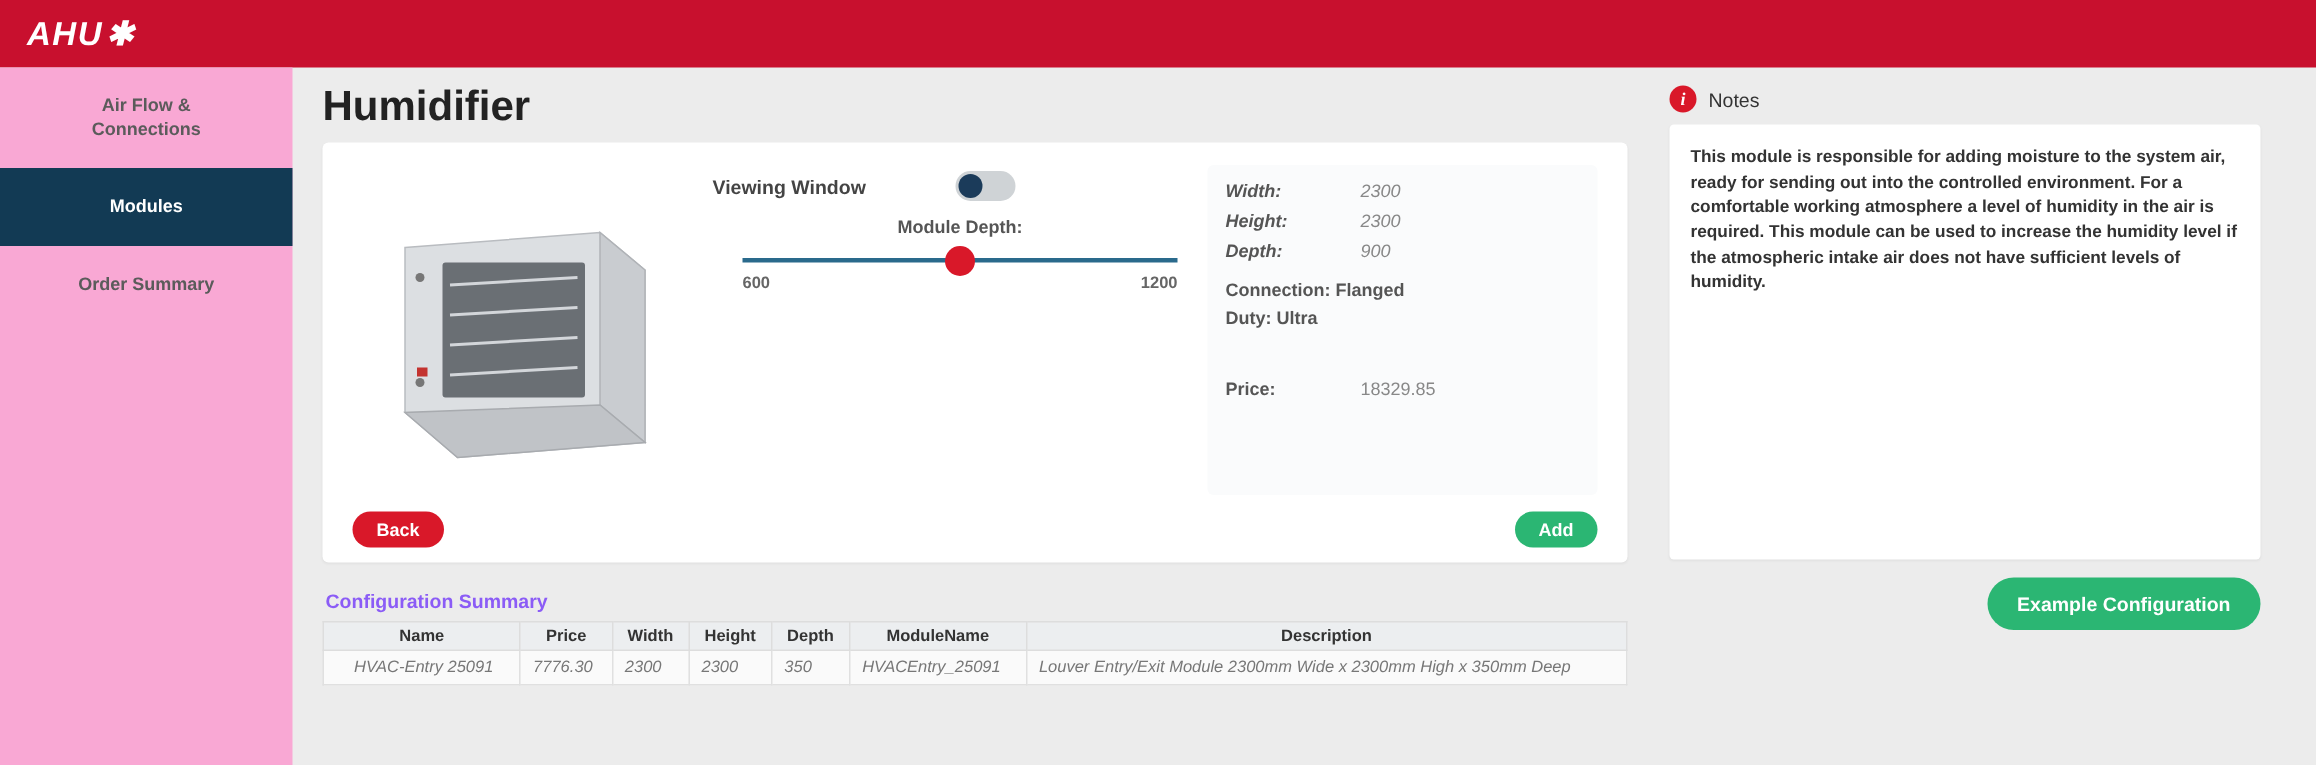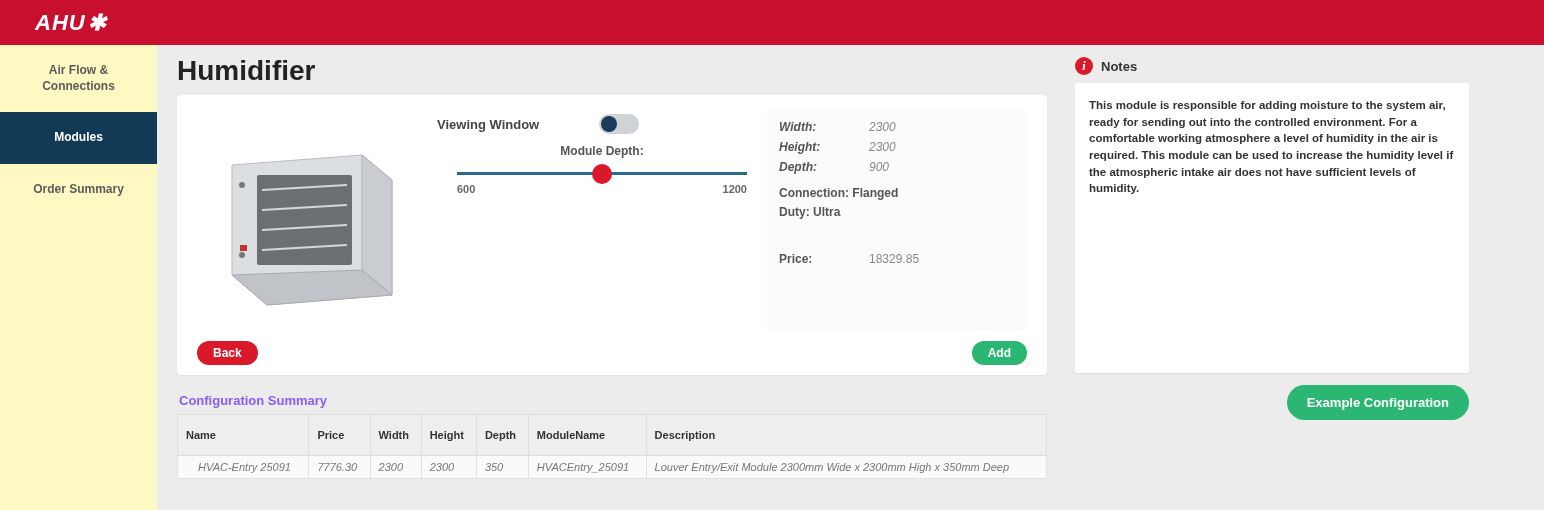--- a/index.html
+++ b/index.html
@@ -1,21 +1,21 @@
 <!DOCTYPE html>
 <html><head>
 <meta charset="utf-8">
 <style>
 * { box-sizing: border-box; margin: 0; padding: 0; }
 body { font-family: Arial, Helvetica, sans-serif; background: #ececec; color: #333; width: 1544px; height: 510px; overflow: hidden; }
-.header-bar { background: #c8102e; height: 45px; display: flex; align-items: center; padding-left: 35px; }
+.header-bar { background: #c8102e; height: 45px; display: flex; align-items: center; padding-left: 18px; }
 .logo { color: #fff; font-weight: 900; font-style: italic; font-size: 22px; letter-spacing: 1px; display: flex; align-items: center; }
 .logo-star { margin-left: 2px; }
 .layout { display: flex; height: calc(100% - 45px); }
-.sidebar { width: 157px; background: #fef9c3; display: flex; flex-direction: column; }
+.sidebar { width: 195px; background: #f9a8d4; display: flex; flex-direction: column; }
 .sidebar-item { padding: 18px 10px; text-align: center; font-size: 12px; font-weight: 700; color: #5b5b5b; cursor: pointer; line-height: 1.3; }
 .sidebar-item.active { background: #123a54; color: #fff; }
 .main { flex: 1; padding: 10px 20px; max-width: 900px; }
 .page-title { font-size: 28px; font-weight: 700; color: #222; margin-bottom: 8px; }
 .card { background: #fff; border-radius: 4px; padding: 15px 20px 12px 20px; position: relative; width: 870px; height: 280px; box-shadow: 0 1px 2px rgba(0,0,0,0.05);}
 .card-content { display: flex; height: 220px;}
 .img-col { width: 240px; display:flex; align-items:center; justify-content:center;}
 .hvac-svg { width: 210px; height: 190px; }
 .controls-col { flex: 1; padding-top: 4px;}
 .vw-row { display: flex; align-items: center; gap: 60px; margin-bottom: 10px;}
@@ -32,27 +32,27 @@
 .spec-k { width:90px; color:#555; font-weight:700;}
 .spec-v { color:#888;}
 .spec-static { color:#555; font-weight:700; margin-top:10px; line-height:1.6;}
 .price-row { display:flex; margin-top:30px;}
 .btn-row { position:absolute; bottom:10px; left:20px; right:20px; display:flex; justify-content:space-between;}
 .pill-btn { border:none; border-radius:14px; padding:5px 16px; font-size:12px; font-weight:700; color:#fff; cursor:pointer;}
 .btn-back { background:#d91829; }
 .btn-add { background:#2bb673;border-radius:12px; }
 .summary-title { font-size:13px; font-weight:700; margin:18px 0 6px 2px; color:#8b5cf6;}
 .tbl { width:870px; border-collapse:collapse; font-size:11px; }
-.tbl th { text-align:left; background:#eceef0; padding:14px 8px; font-weight:700; color:#333; border:1px solid #ddd;}
+.tbl th { text-align:center; background:#eceef0; padding:3px 8px; font-weight:700; color:#333; border:1px solid #ddd;}
 .tbl td { padding:5px 8px; border:1px solid #e0e0e0; color:#777; background:#fafafa; font-style:italic;}
 .tbl td.name-cell { padding-left:20px;}
 .right-col { width: 430px; padding: 12px 18px;}
 .notes-head { display:flex; align-items:center; gap:8px; margin-bottom:8px;}
 .info-icon { width:18px; height:18px; border-radius:50%; background:#d91829; color:#fff; display:flex; align-items:center; justify-content:center; font-style:italic; font-weight:700; font-size:12px; font-family:serif;}
-.notes-title { font-size:13px; font-weight:700; color:#333;}
+.notes-title { font-size:13px; font-weight:400; color:#333;}
 .notes-box { background:#fff; border-radius:3px; padding:14px; font-size:11.5px; line-height:1.45; color:#333; font-weight:700; height:290px; box-shadow:0 1px 2px rgba(0,0,0,0.05);}
 .example-btn { float:right; margin-top:12px; background:#2bb673; border:none; border-radius:18px; padding:10px 20px; color:#fff; font-size:13px; font-weight:700; cursor:pointer;}
 </style>
 </head>
 <body>
 
 <div class="header-bar">
   <div class="logo">
     <span>AHU</span>
     <span class="logo-star">✱</span>

